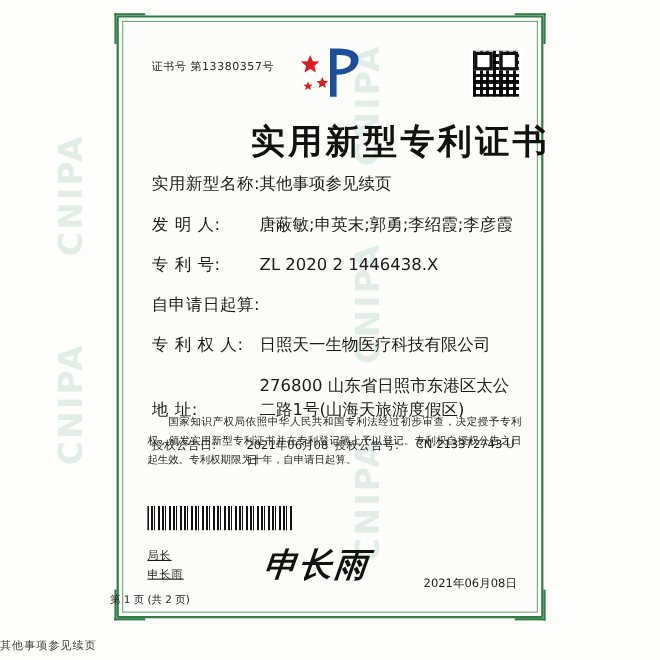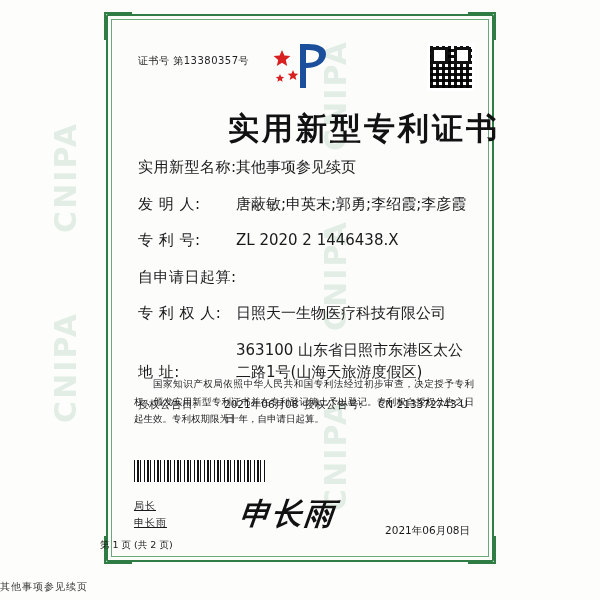--- a/index.html
+++ b/index.html
@@ -297,21 +297,21 @@
       </div>
       <div class="field">
         <div class="f-label">自申请日起算:</div>
       </div>
       <div class="field">
         <div class="f-label">专 利 权 人:</div>
         <div class="f-value">日照天一生物医疗科技有限公司</div>
       </div>
       <div class="field">
         <div class="f-label">地 址:</div>
-        <div class="f-value">363100 山东省日照市东港区太公二路1号(山海天旅游度假区)</div>
+        <div class="f-value">276800 山东省日照市东港区太公二路1号(山海天旅游度假区)</div>
       </div>
       <div class="field-row2">
         <div class="half">
           <div class="f-label">授权公告日:</div>
           <div class="f-value">2021年06月08日</div>
         </div>
         <div class="half second">
           <div class="f-label">授权公告号:</div>
           <div class="f-value">CN 213372743 U</div>
         </div>

